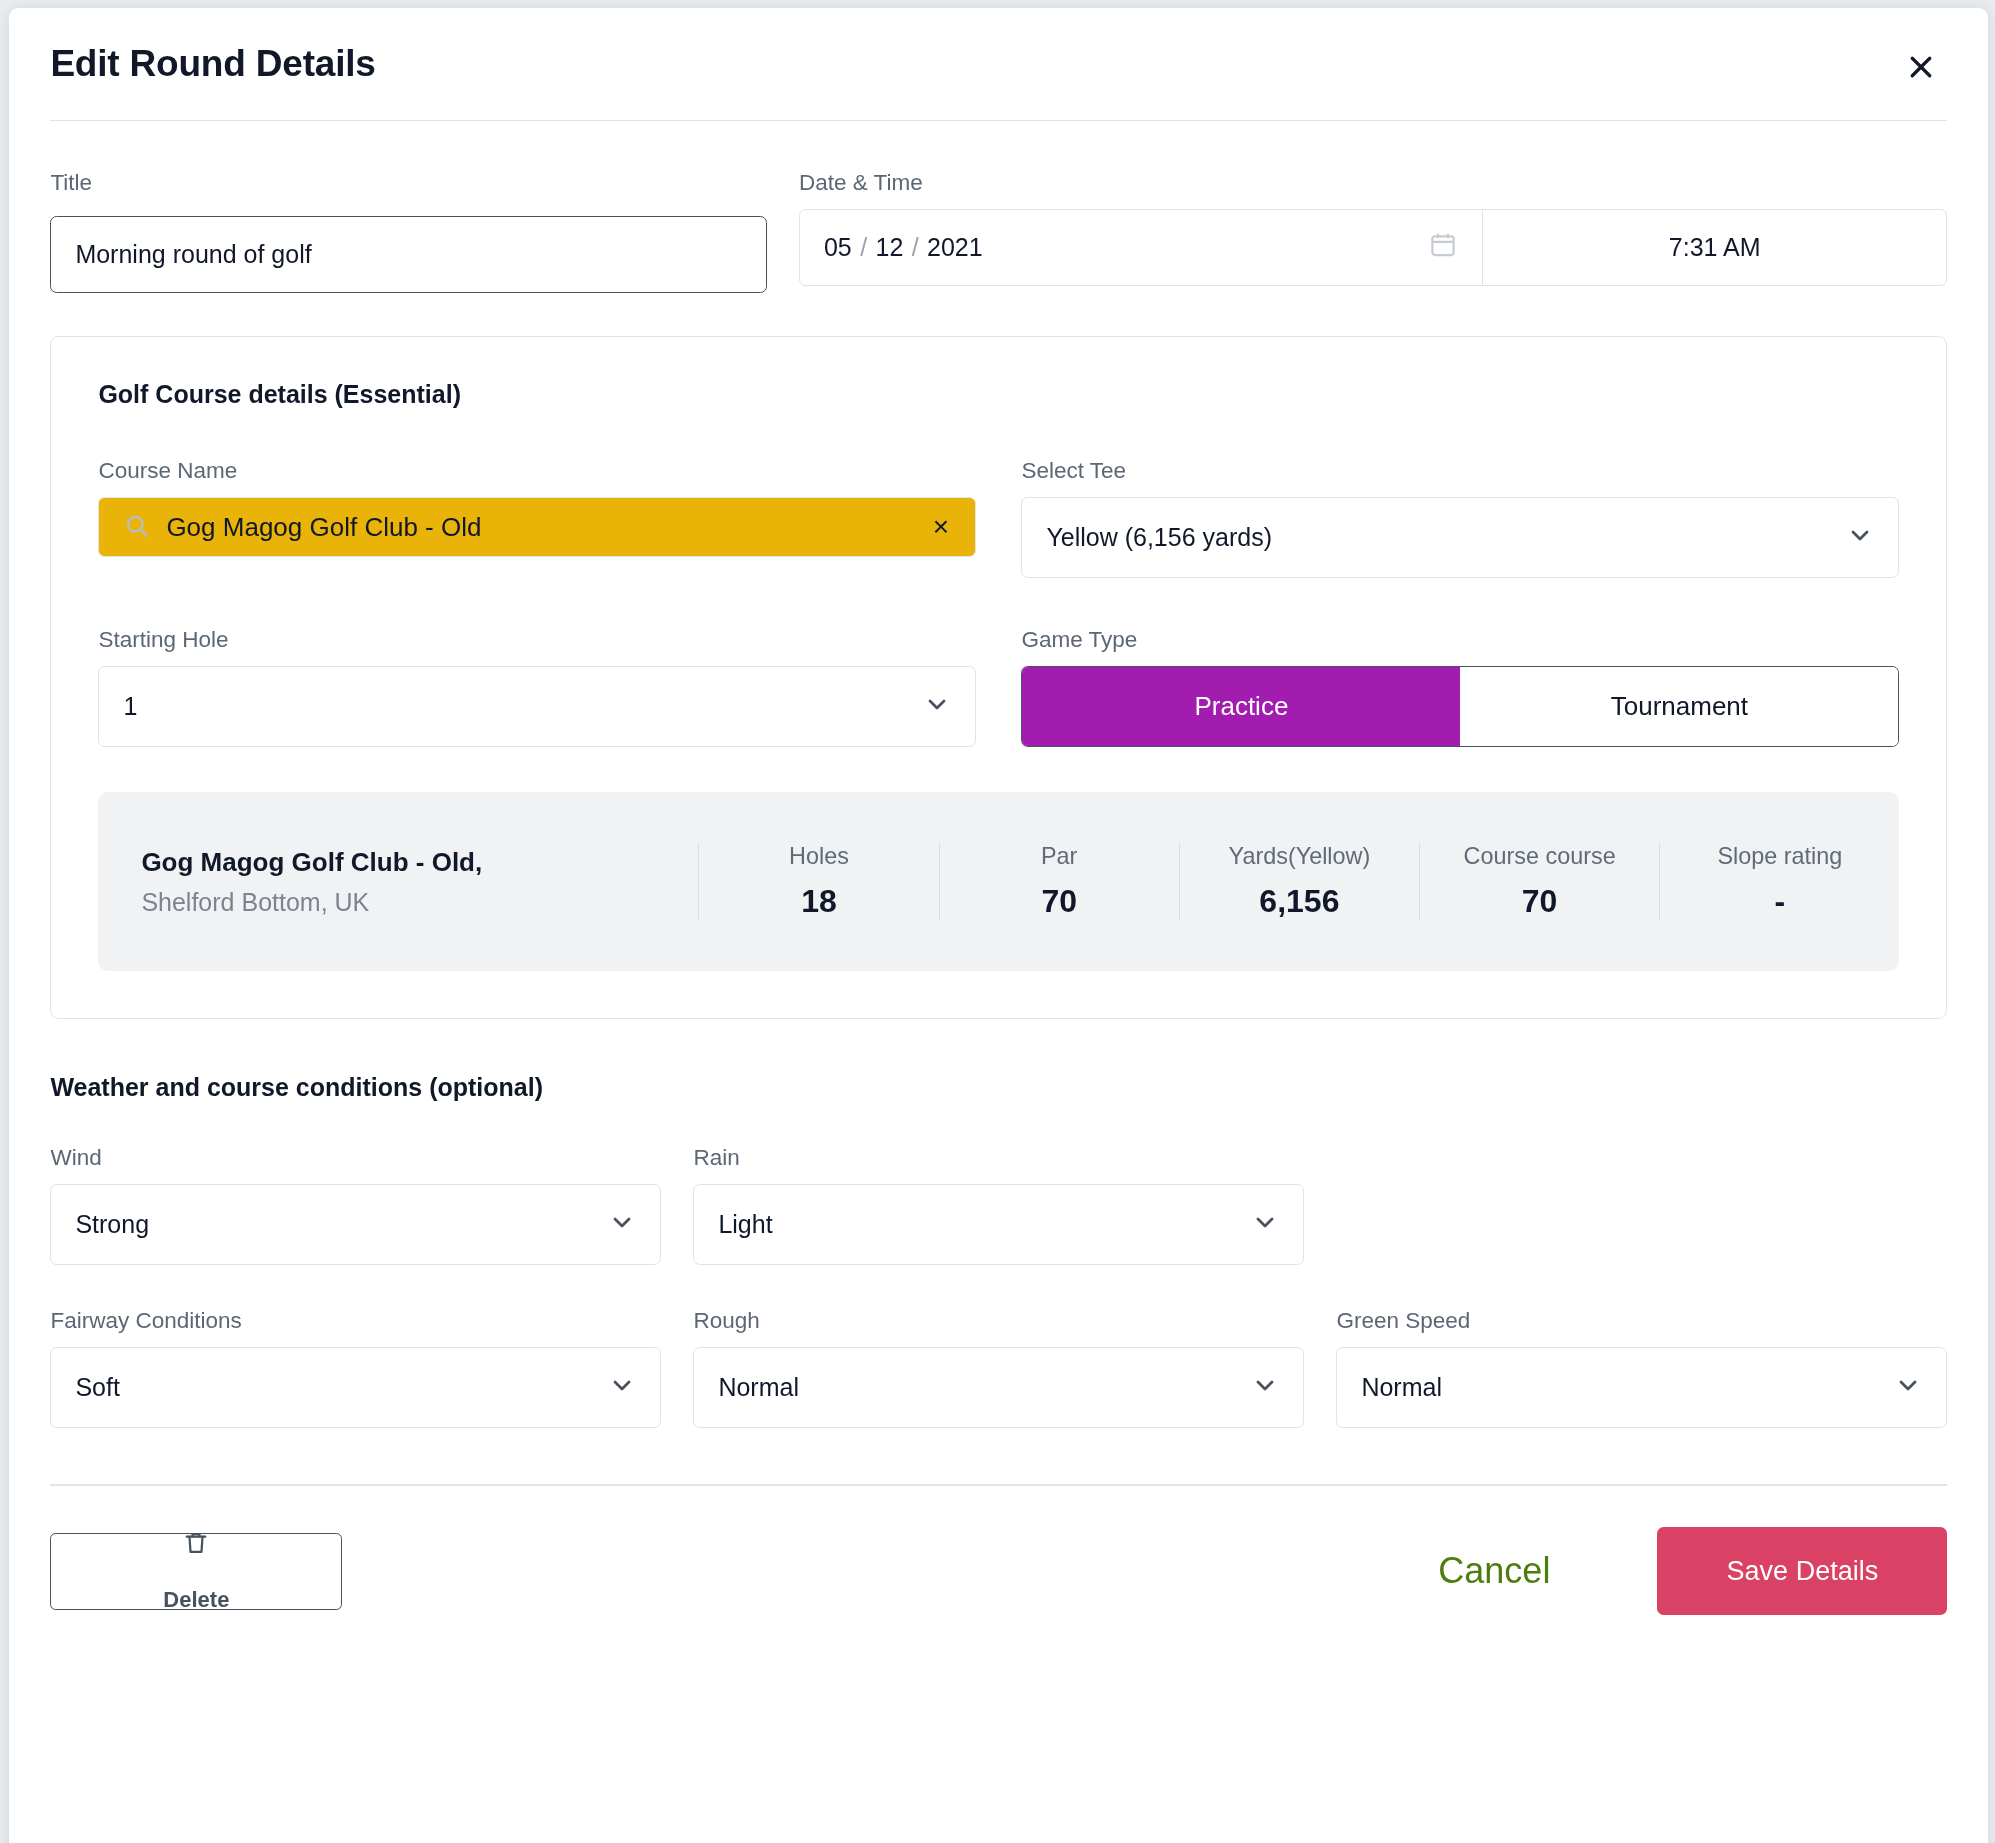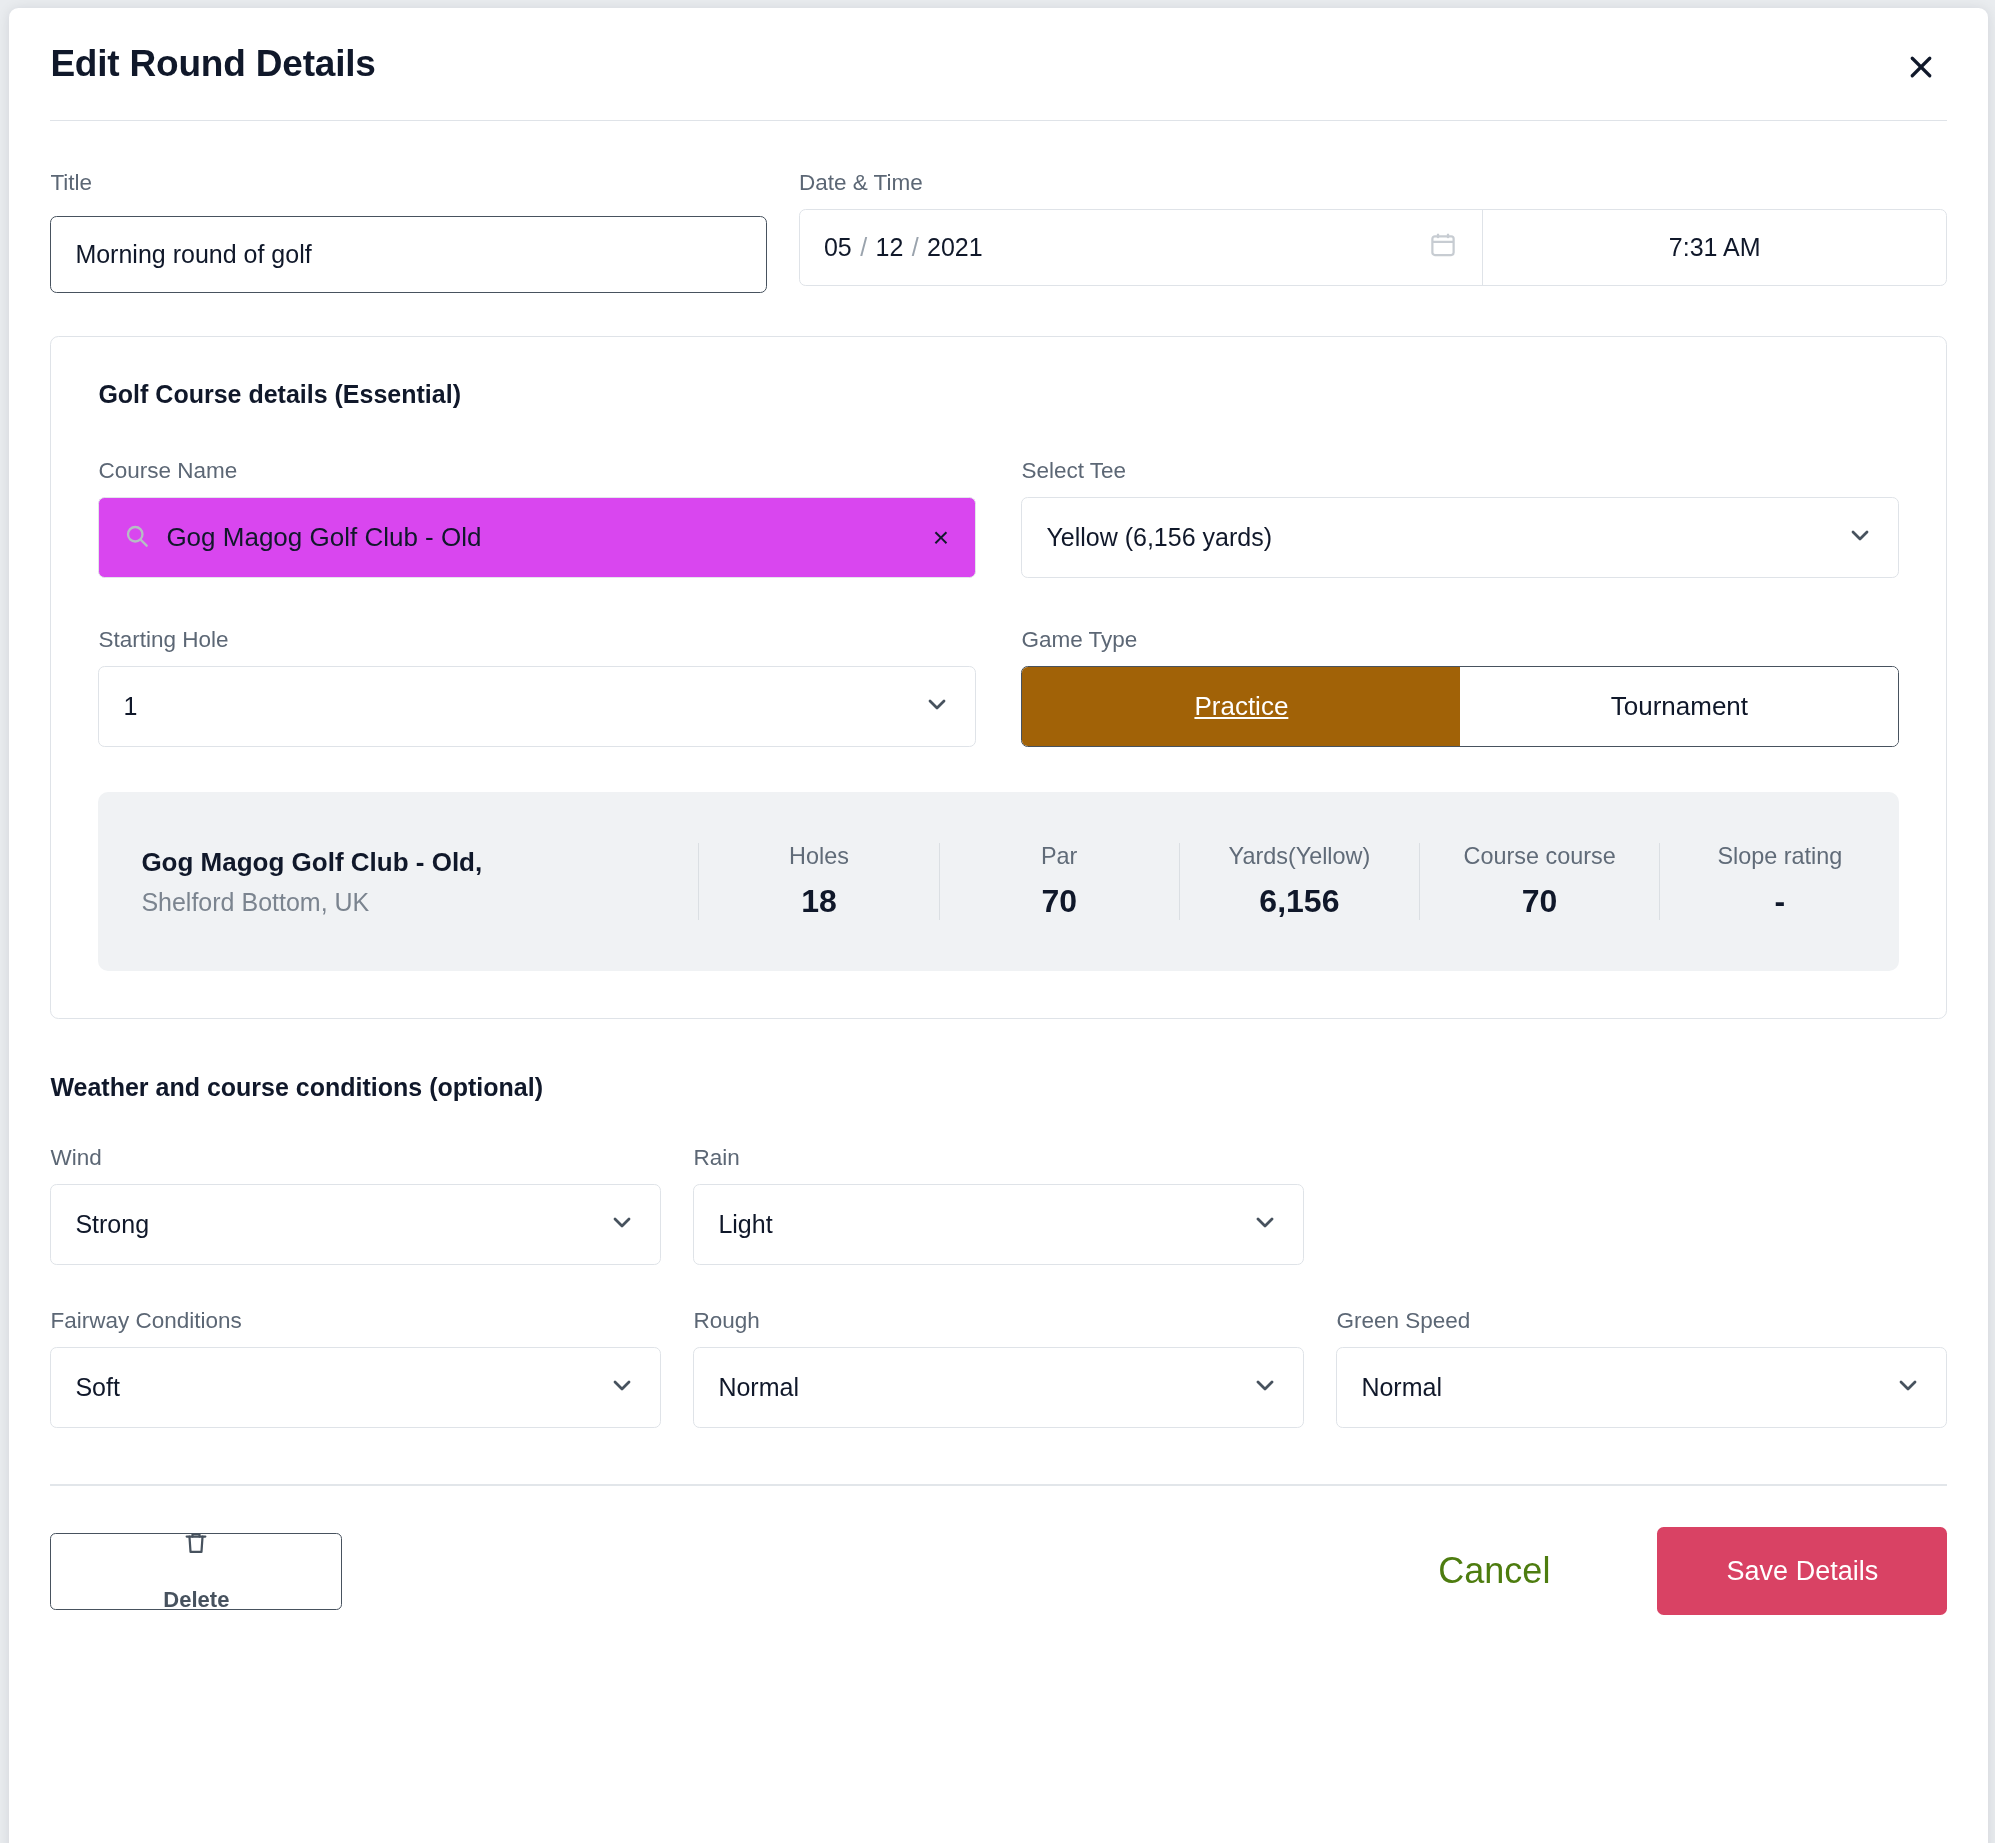--- a/index.html
+++ b/index.html
@@ -139,27 +139,27 @@
     margin-bottom: 49px;
   }
   .panel-row {
     display: flex;
     gap: 45px;
   }
   .panel-row + .panel-row { margin-top: 49px; }
   .pcol { flex: 1 1 0; min-width: 0; }
 
   .search-ctrl {
-    height: 81px;
+    height: 60px;
     border: 1.9px solid #e2e6ea;
     border-radius: 6.6px;
     display: flex;
     align-items: center;
     padding: 0 20.6px 0 24px;
-    background: #d946ef;
+    background: #eab308;
   }
   .search-ctrl .sv { font-size: 26px; color: #10182a; margin-left: 15px; }
   .clear-x {
     margin-left: auto;
     font-size: 28px;
     color: #10182a;
     line-height: 1;
     cursor: pointer;
     padding: 3.7px 5.6px;
     background: none;
@@ -184,21 +184,21 @@
     display: flex;
     align-items: center;
     justify-content: center;
     font-size: 26px;
     cursor: pointer;
     background: #fff;
     color: #10182a;
     border: none;
     font-family: "Liberation Sans", sans-serif;
   }
-  .seg-btn.active { background: #a16207; color: #ffffff; text-decoration: underline; }
+  .seg-btn.active { background: #a21caf; color: #ffffff; }
 
   
   .stats {
     margin-top: 45px;
     background: #f0f2f4;
     border-radius: 10px;
     display: flex;
     align-items: stretch;
     padding: 51px 0;
   }

